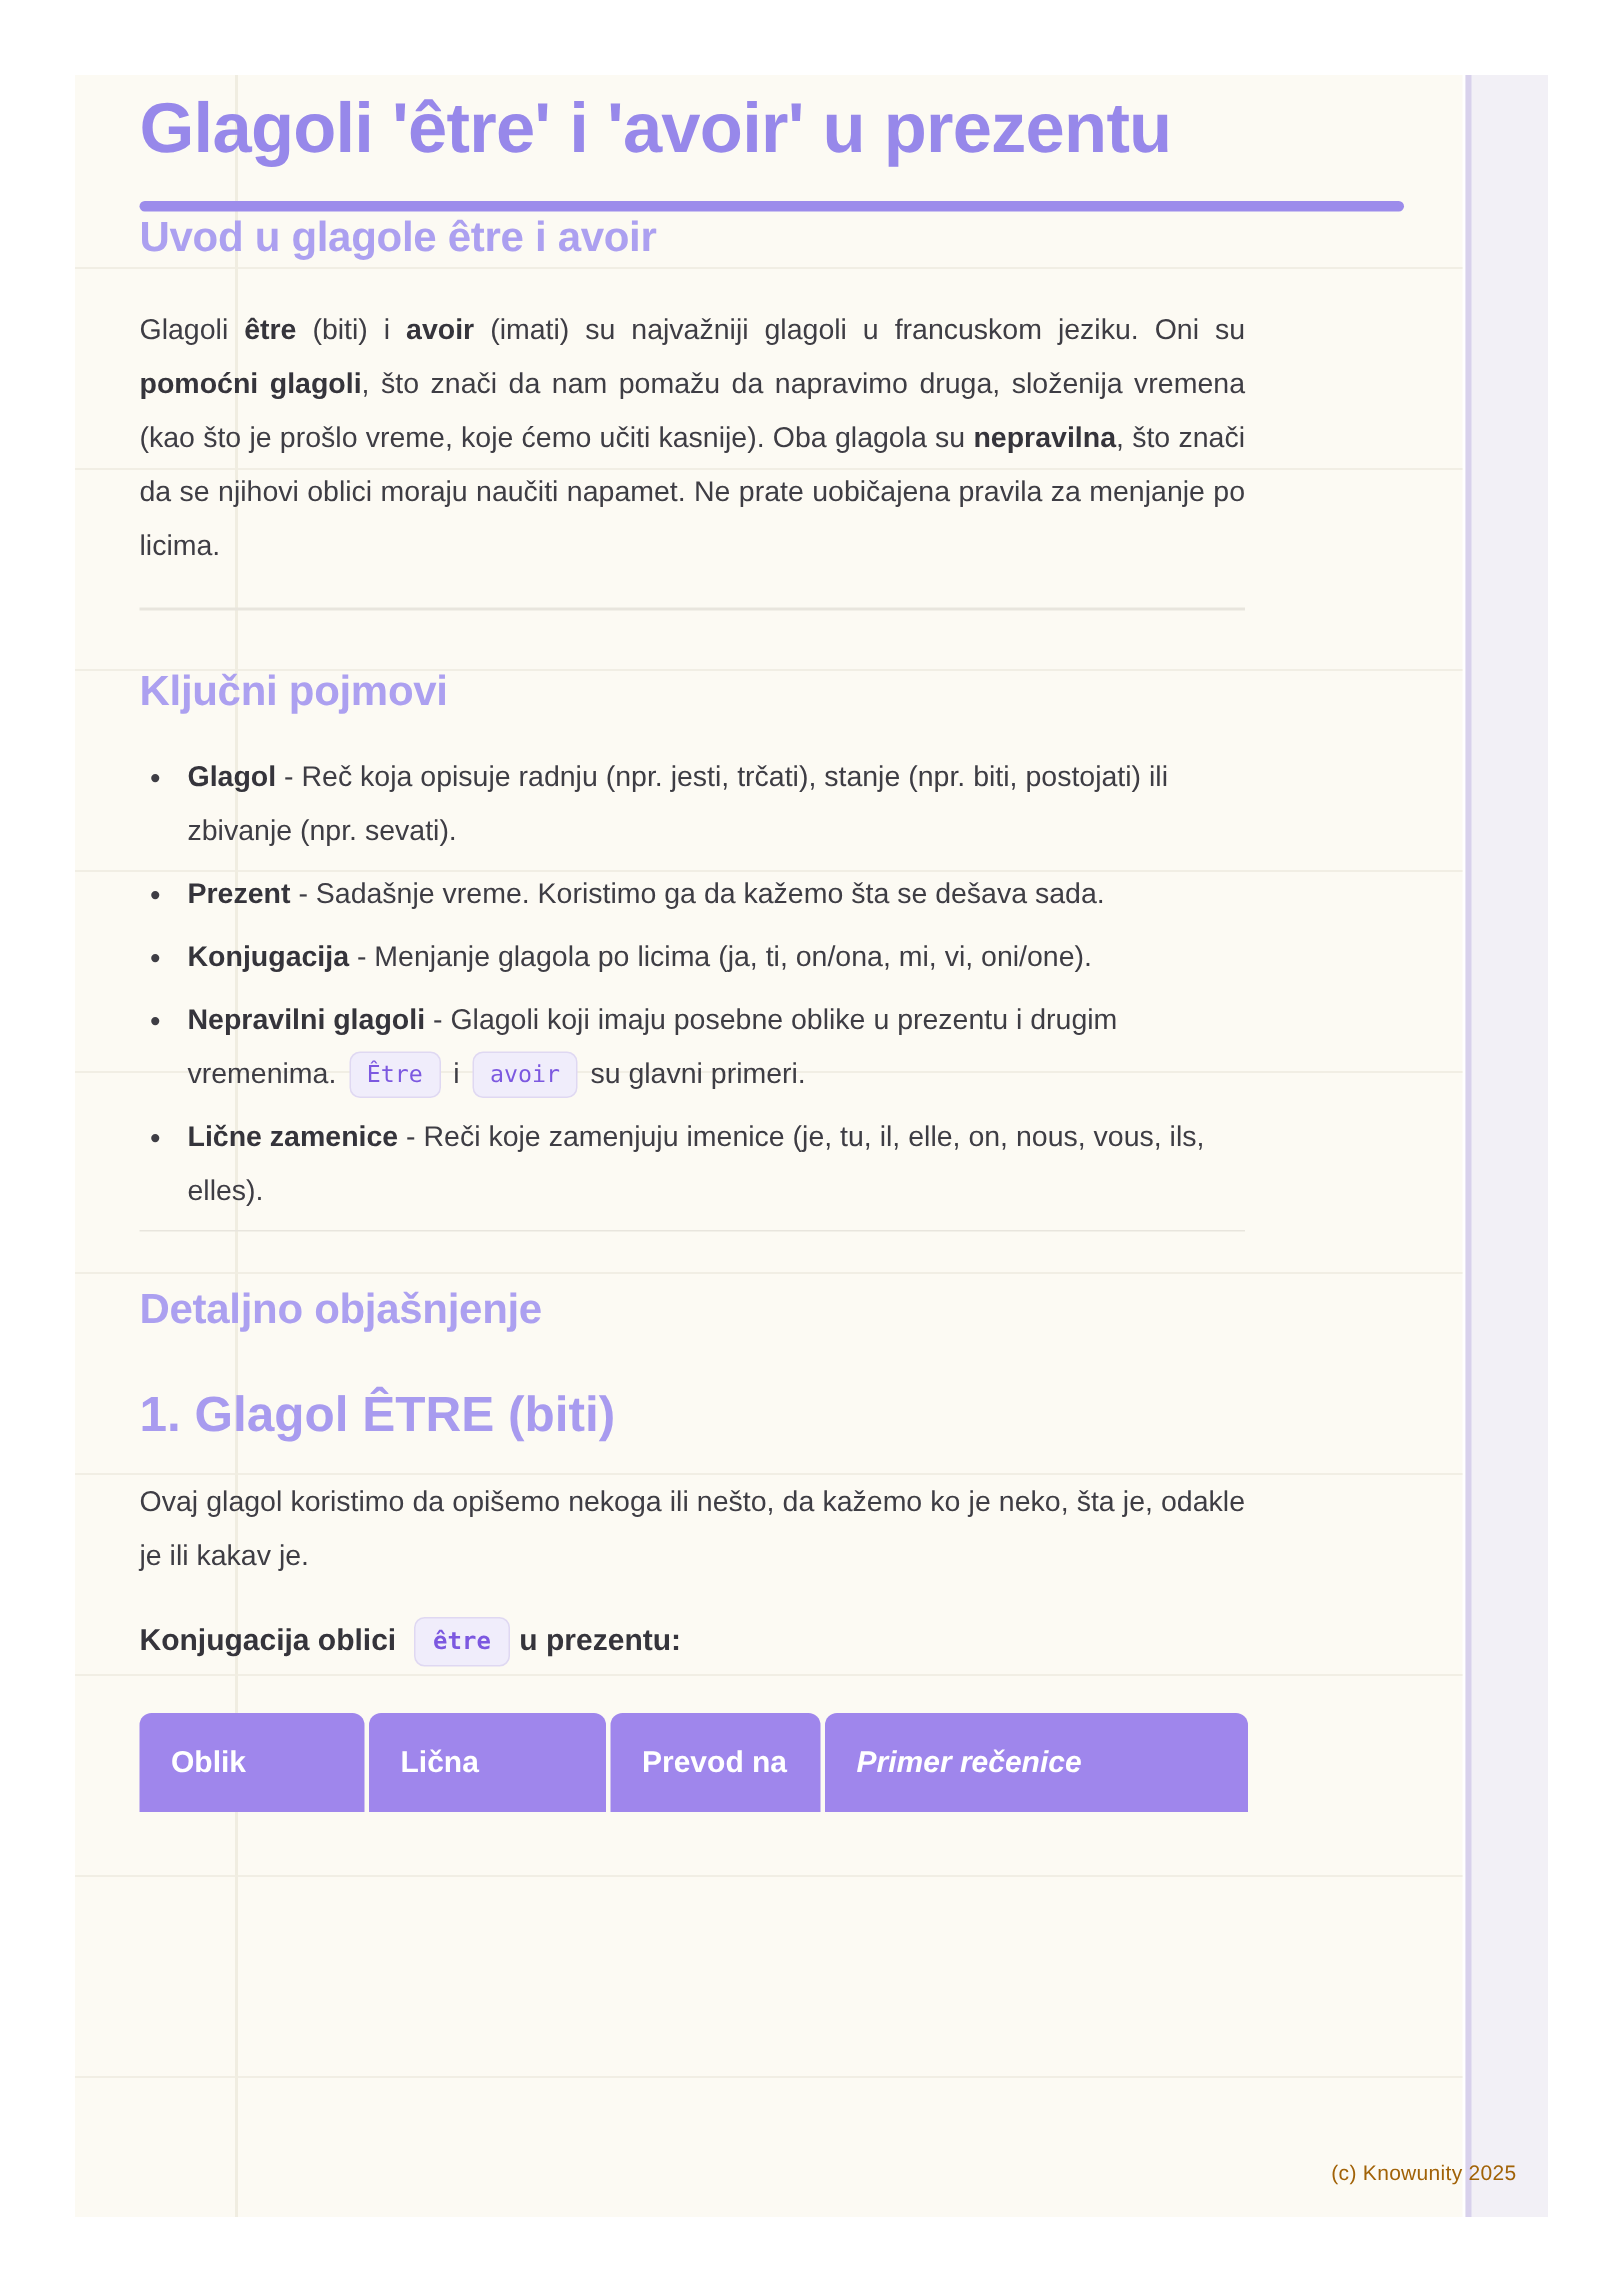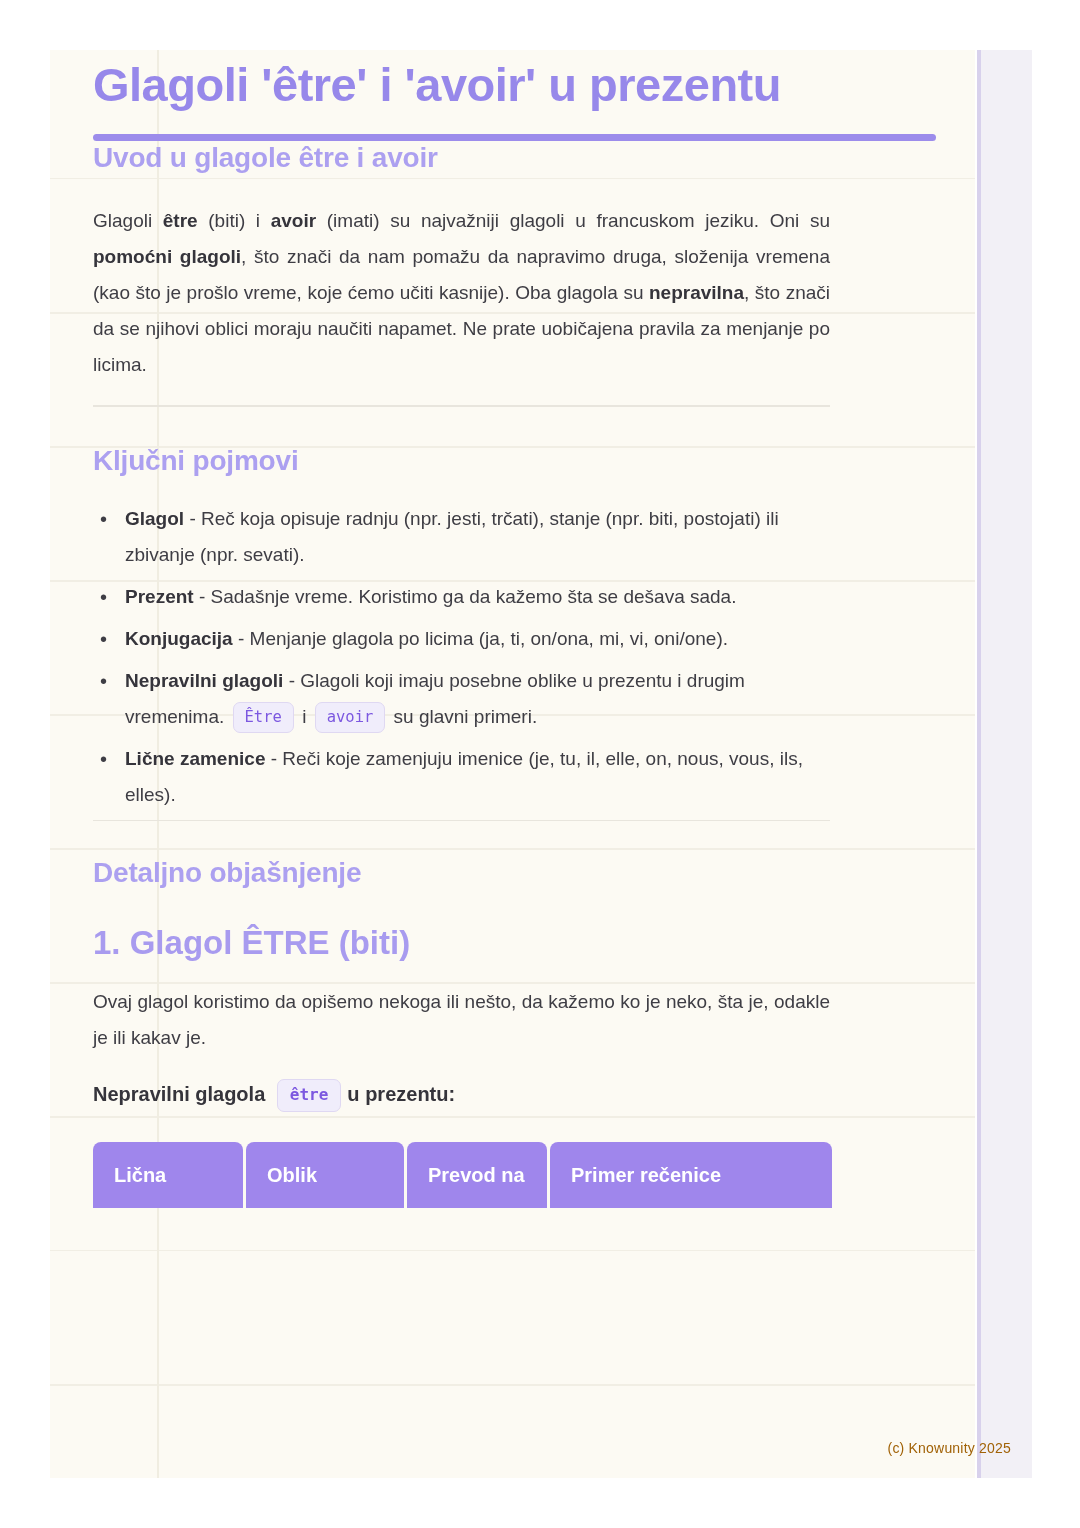--- a/index.html
+++ b/index.html
@@ -141,21 +141,21 @@
     font-size: 20px;
     font-weight: 600;
     display: flex;
     align-items: center;
     padding-left: 21px;
     flex: 0 0 auto;
   }
   .table-head .th:nth-child(1) { width: 150px; }
   .table-head .th:nth-child(2) { width: 158px; }
   .table-head .th:nth-child(3) { width: 140px; }
-  .table-head .th:nth-child(4) { width: 282px; }
+  .table-head .th:nth-child(4) { width: 282px; font-style: italic; }
 
   
   .side-strip {
     position: absolute;
     left: 977px; top: 50px;
     width: 55px; height: 1428px;
     background: #F2F0F6;
     border-left: 4px solid #D8D1EC;
   }
 
@@ -193,25 +193,25 @@
         <li><strong>Lične zamenice</strong> - Reči koje zamenjuju imenice (je, tu, il, elle, on, nous, vous, ils, elles).</li>
       </ul>
 
     <hr class="divider div-2">
 
     <h2 class="sec detaljno">Detaljno objašnjenje</h2>
 
     <h3 class="subsec">1. Glagol ÊTRE (biti)</h3>
     <p class="body-par par-etre">Ovaj glagol koristimo da opišemo nekoga ili nešto, da kažemo ko je neko, šta je, odakle je ili kakav je.</p>
 
-    <p class="conj-line"><strong>Nepravilni glagola </strong><code class="chip">être</code><strong>u prezentu:</strong></p>
+    <p class="conj-line"><strong>Konjugacija oblici </strong><code class="chip">être</code><strong>u prezentu:</strong></p>
 
     <div class="table-head">
+        <div class="th">Oblik</div>
         <div class="th">Lična</div>
-        <div class="th">Oblik</div>
         <div class="th">Prevod na</div>
         <div class="th">Primer rečenice</div>
       </div>
 
   </div>
 </div>
 
 <div class="side-strip"></div>
 <div class="footer-note">(c) Knowunity 2025</div>
 

